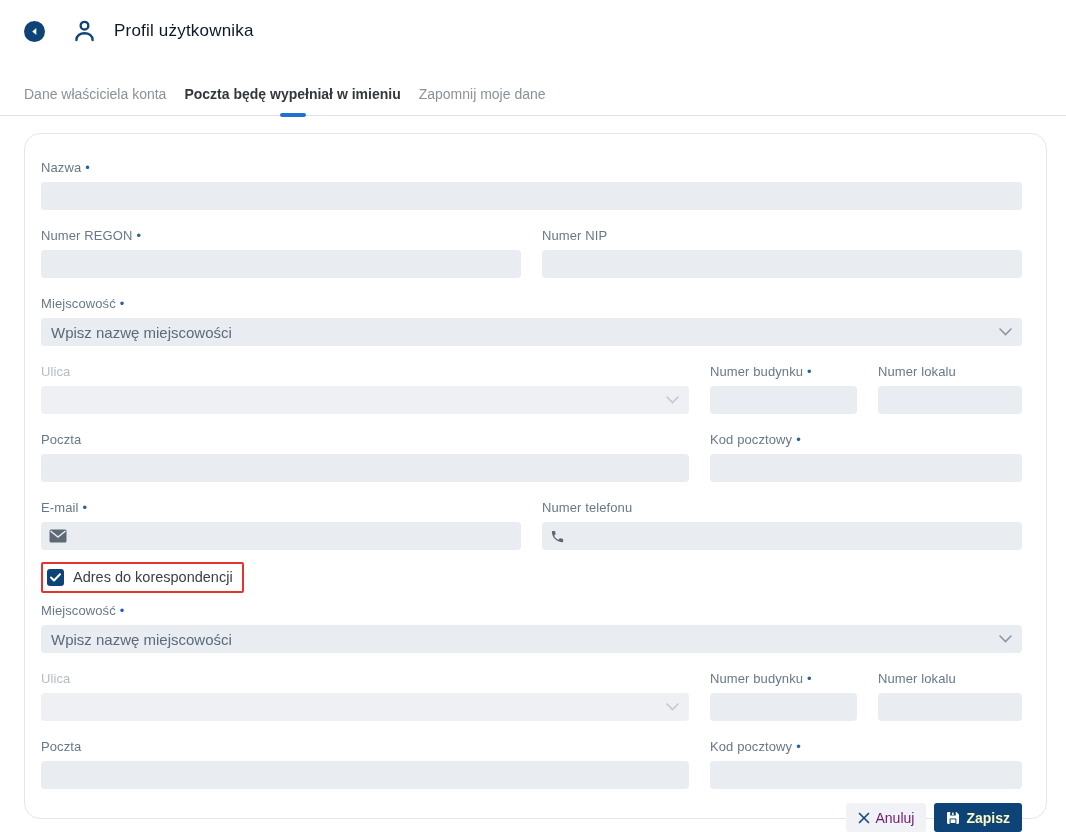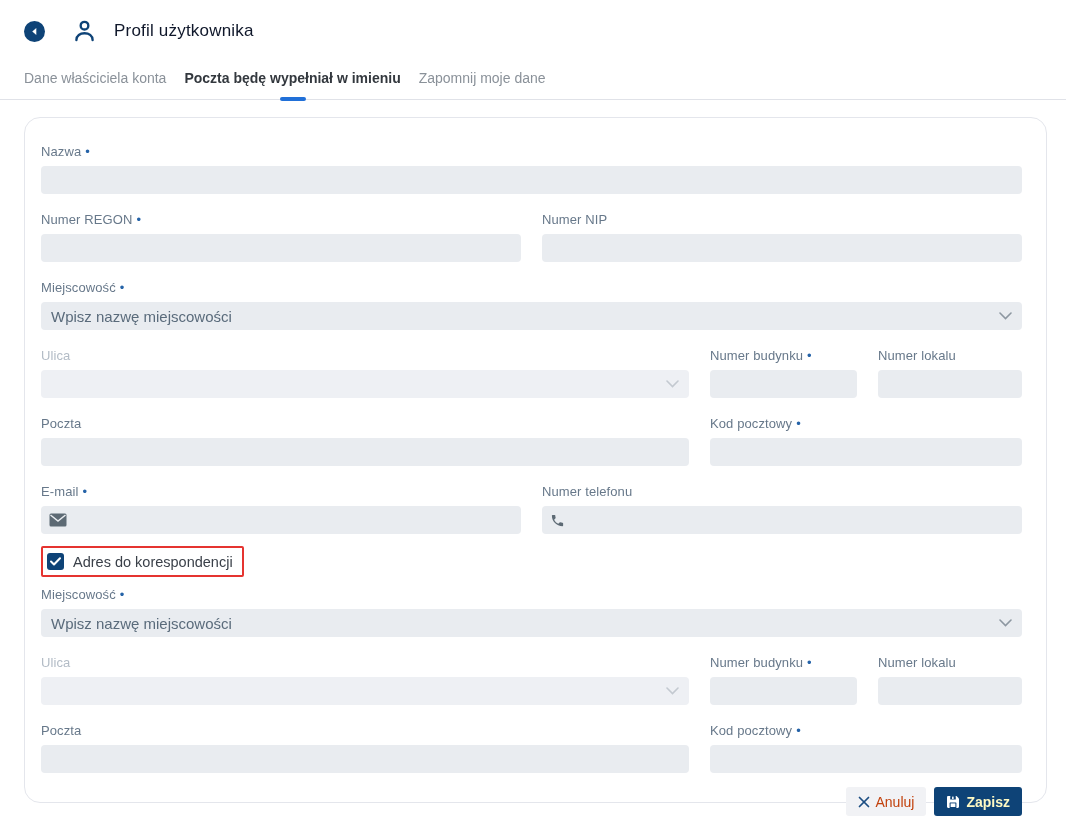--- a/index.html
+++ b/index.html
@@ -7,21 +7,21 @@
               font-family:"Liberation Sans", sans-serif; }
 
   
   .header { display:flex; align-items:center; padding:14px 0 0 24px; height:48px; }
   .back-btn { width:21px; height:21px; border-radius:50%; background:#0e4377; border:none;
               display:flex; align-items:center; justify-content:center; cursor:pointer; flex:0 0 auto; }
   .person-ic { margin-left:26px; display:flex; align-items:center; }
   .page-title { font-size:17px; font-weight:400; color:#0f172a; margin-left:16px; letter-spacing:.2px; }
 
   
-  .tabs { display:flex; gap:18px; padding:0 0 0 24px; margin-top:22px;
+  .tabs { display:flex; gap:18px; padding:0 0 0 24px; margin-top:38px;
           border-bottom:1px solid #e0e2e8; }
   .tab { font-size:14px; color:#8a9199; padding:0 0 13px 0; cursor:pointer; position:relative; white-space:nowrap; }
   .tab.active { color:#33383e; font-weight:700; }
   .tab .underline { position:absolute; left:50%; transform:translateX(-50%); bottom:-2px;
                     width:26px; height:4px; background:#2170d8; border-radius:2px; }
 
   
   .card { margin:17px 19px 0 24px; width:1023px; height:686px; background:#fff;
           border:1px solid #e4e6ec; border-radius:16px; padding:26px 24px 20px 16px; }
 
@@ -40,31 +40,31 @@
                     font-family:"Liberation Sans", sans-serif; font-size:15px; color:#39424c; margin-left:7px; }
 
   .row { display:grid; gap:21px; margin-top:18px; }
   .row.first { margin-top:0; }
   .row.half   { grid-template-columns:1fr 1fr; }
   .row.full   { grid-template-columns:1fr; }
   .row.street { grid-template-columns:648px 147px 1fr; }
   .row.post   { grid-template-columns:648px 1fr; }
 
   
-  .cb-annotation { display:inline-flex; align-items:center; margin-top:12px;
+  .cb-annotation { display:inline-flex; align-items:flex-start; margin-top:12px;
                    border:2px solid #e53430; border-radius:2px; padding:5px 9px 5px 4px; }
   .cb-box { width:17px; height:17px; background:#0e4377; border-radius:3px; display:flex;
             align-items:center; justify-content:center; cursor:pointer; flex:0 0 auto; }
   .cb-label { font-size:14.5px; color:#3a4049; margin-left:9px; white-space:nowrap; }
 
   
   .footer { display:flex; justify-content:flex-end; align-items:center; gap:8px; margin-top:14px; }
   .btn { height:29px; border:none; border-radius:3px; display:inline-flex; align-items:center;
          gap:6px; padding:0 12px; font-family:"Liberation Sans", sans-serif; font-size:14px; cursor:pointer; }
-  .btn-cancel { background:#f1f2f5; color:#c2410c; font-weight:400; }
+  .btn-cancel { background:#f1f2f5; color:#701a75; font-weight:400; }
   .btn-save   { background:#0e4377; color:#fef9c3; font-weight:700; }
 
   svg { display:block; }
 </style>
 </head>
 <body>
 
 <div class="header">
   <button class="back-btn">
     <span>

